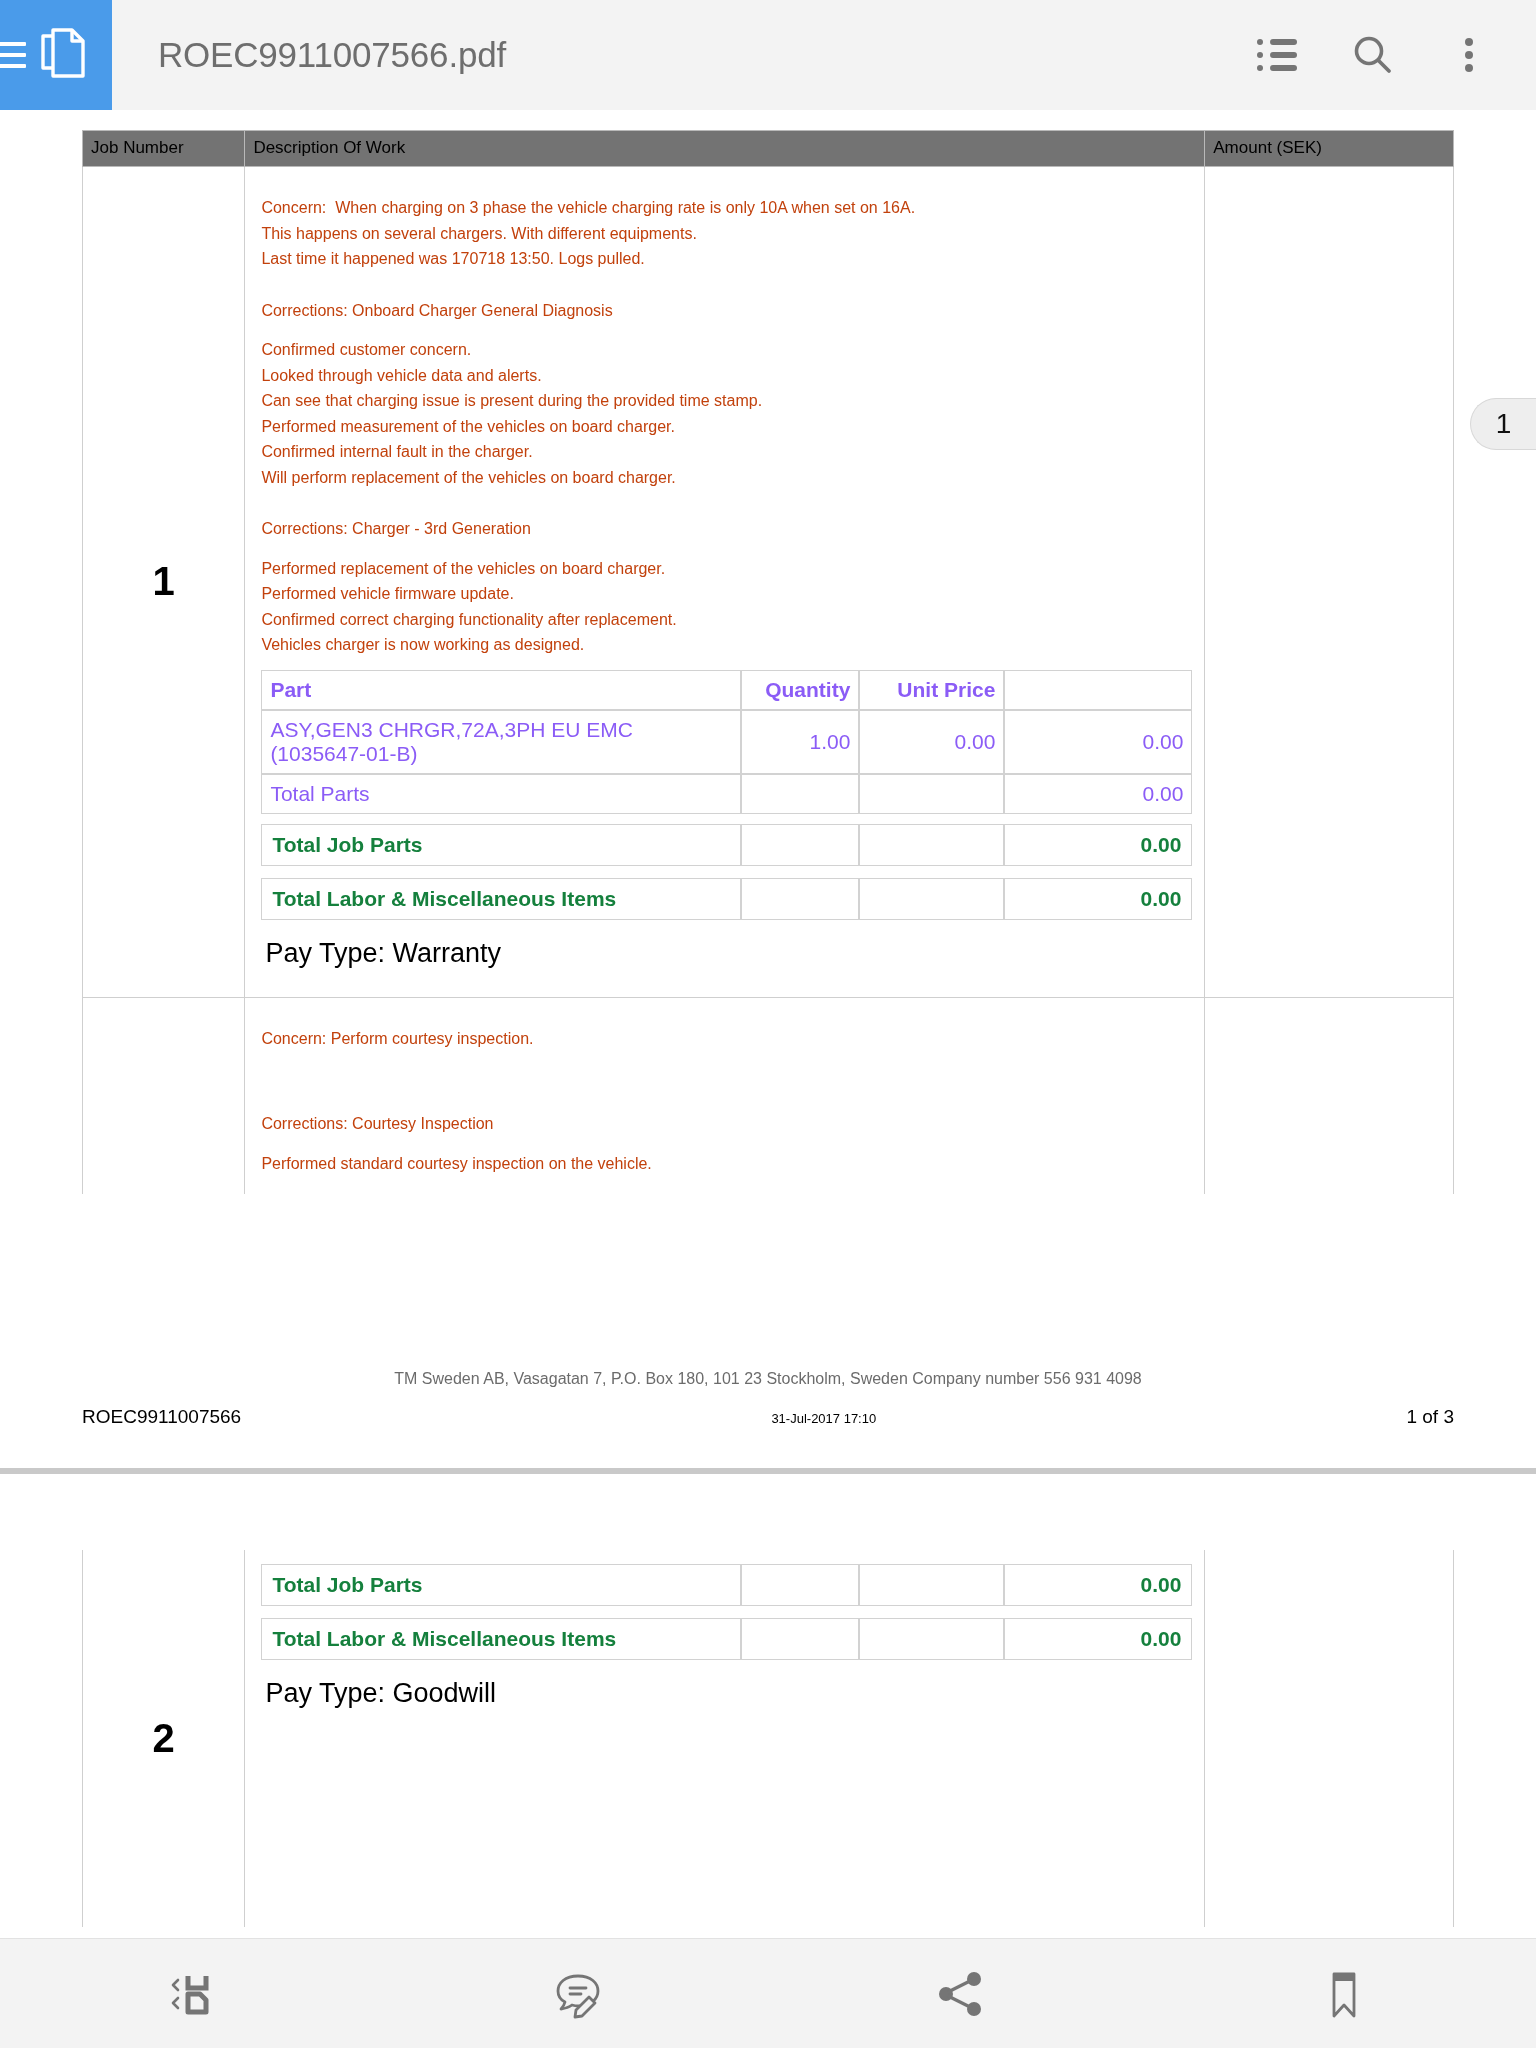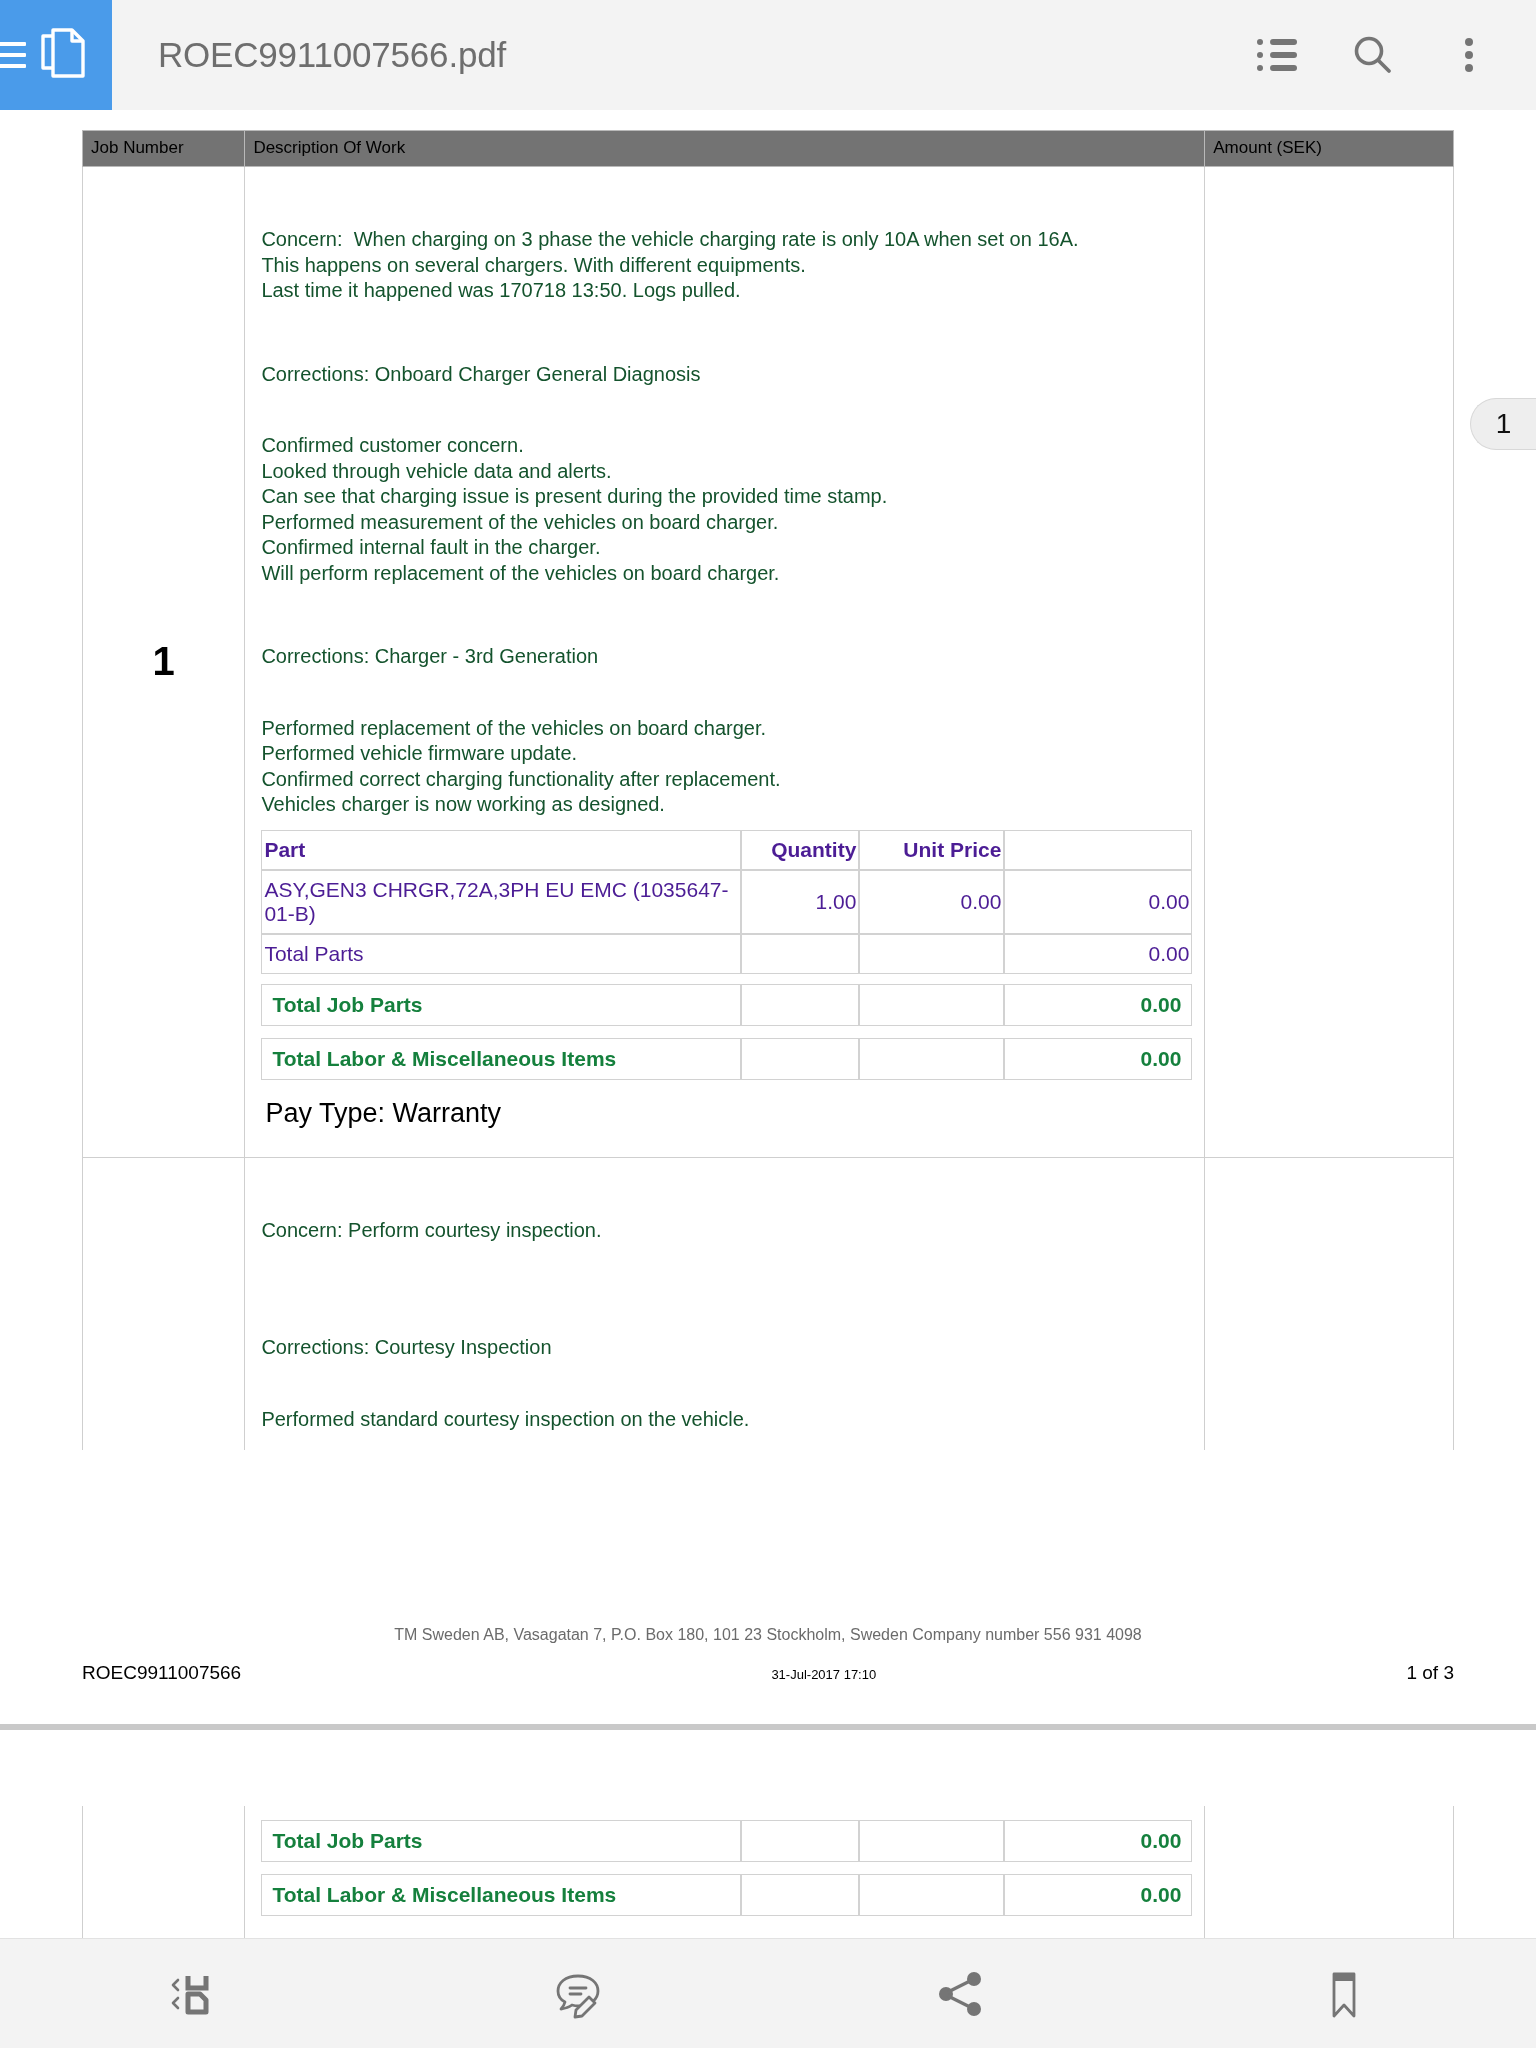--- a/index.html
+++ b/index.html
@@ -86,32 +86,32 @@
   }
   td.desc-cell {
     border-right: 1px solid #cfcfcf; border-bottom: 1px solid #cfcfcf;
     padding: 28px 16px 18px 16px; vertical-align: top;
   }
   td.amt-cell {
     border-right: 1px solid #cfcfcf; border-bottom: 1px solid #cfcfcf;
   }
   td.no-bottom { border-bottom: none; }
 
-  .body-line { font-size: 20px; line-height: 25.5px; color: #14532d; white-space: pre-wrap; margin-top: 32px; }
+  .body-line { font-size: 16px; line-height: 25.5px; color: #c2410c; white-space: pre-wrap; }
   .block-gap { height: 26px; }
   .small-gap { height: 14px; }
 
   
   table.parts {
     width: 100%; border-collapse: separate; border-spacing: 0;
     table-layout: fixed; margin-top: 12px;
   }
   table.parts td, table.parts th {
     border: 1px solid #d2d2d2;
-    font-size: 21px; color: #4c1d95; padding: 7px 2px;
+    font-size: 21px; color: #8b5cf6; padding: 7px 8px;
     vertical-align: middle; height: 38px;
   }
   table.parts th { font-weight: bold; }
   .pc-part { width: 480px; text-align: left; }
   .pc-qty  { width: 118px; text-align: right; }
   .pc-unit { width: 145px; text-align: right; }
   .pc-amt  { width: 188px; text-align: right; }
 
   table.totals {
     width: 100%; border-collapse: separate; border-spacing: 0 0;

